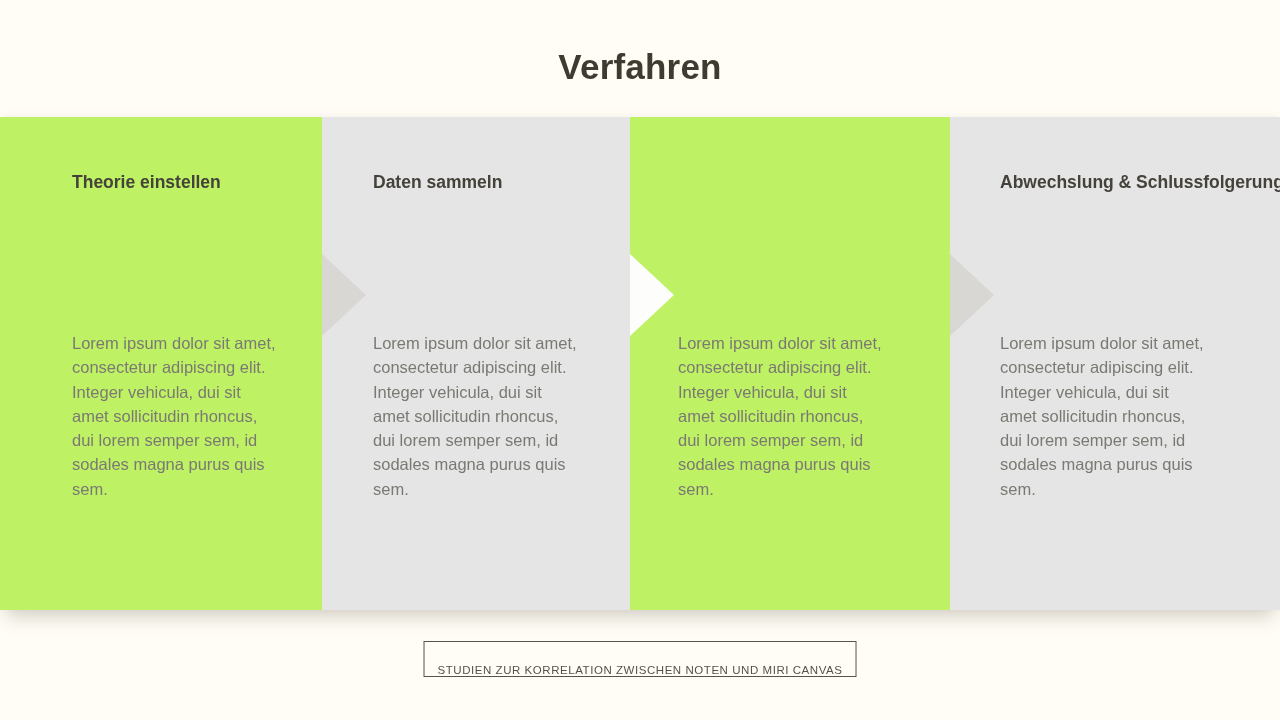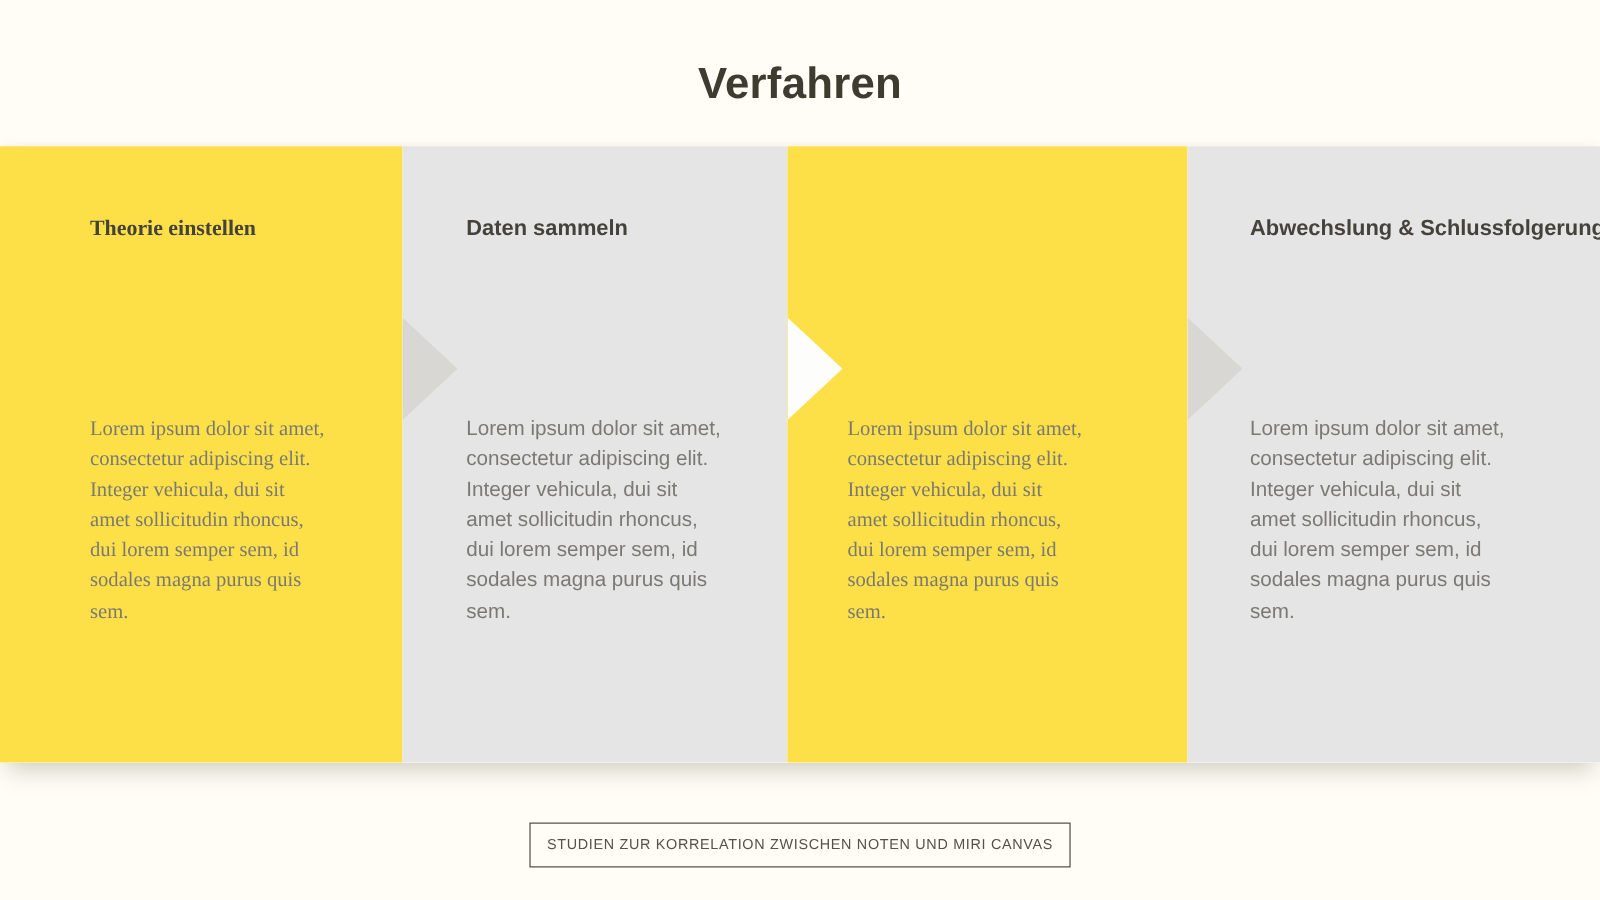--- a/index.html
+++ b/index.html
@@ -33,21 +33,21 @@
     width: 1280px;
     height: 493px;
     box-shadow: 0 12px 18px -6px rgba(90, 84, 66, 0.28),
                 0 -3px 8px -2px rgba(90, 84, 66, 0.07);
   }
   .panel {
     position: absolute;
     top: 0;
     height: 100%;
   }
-  .panel.gray  { background: #fde047; font-family: Liberation Serif, serif; }
+  .panel.gray  { background: #bef264; }
   .panel.white { background: #e5e5e5; }
   .panel-1 { left: 0;      width: 322px; }
   .panel-2 { left: 322px;  width: 308px; }
   .panel-3 { left: 630px;  width: 320px; }
   .panel-4 { left: 950px;  width: 330px; }
 
   .arrow {
     position: absolute;
     top: 137px;
     width: 44px;
@@ -87,23 +87,22 @@
   .footer-box {
     position: absolute;
     left: 640px;
     top: 641px;
     transform: translateX(-50%);
     height: 36px;
     box-sizing: border-box;
     border: 1px solid #55534b;
     padding: 0 13px;
     display: flex;
-    align-items: center;
+    align-items: flex-end;
     background: transparent;
-    margin-top: 17px;
   }
   .footer-text {
     font-size: 11.5px;
     letter-spacing: 0.55px;
     color: #54524b;
     white-space: nowrap;
   }
 </style>
 </head>
 <body>

